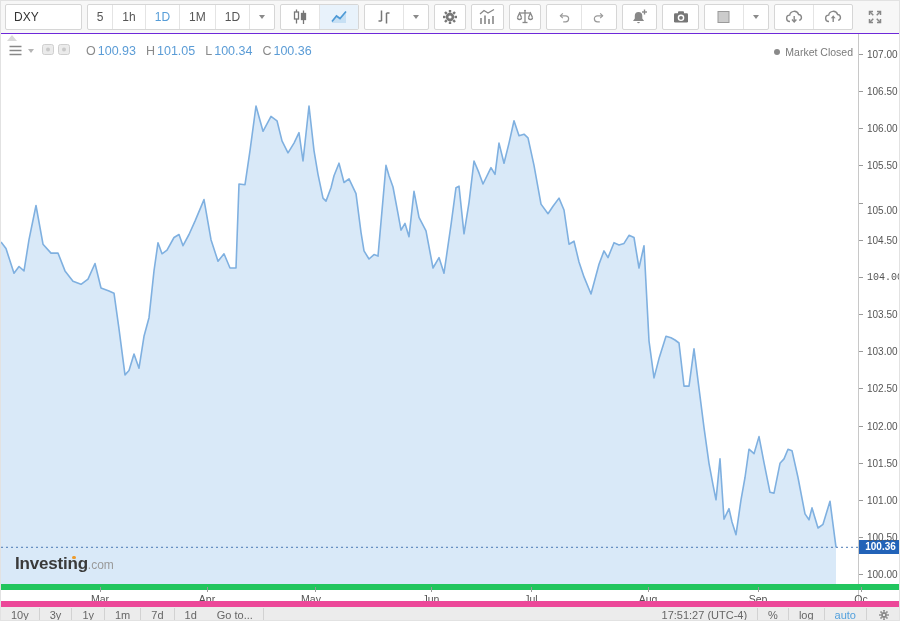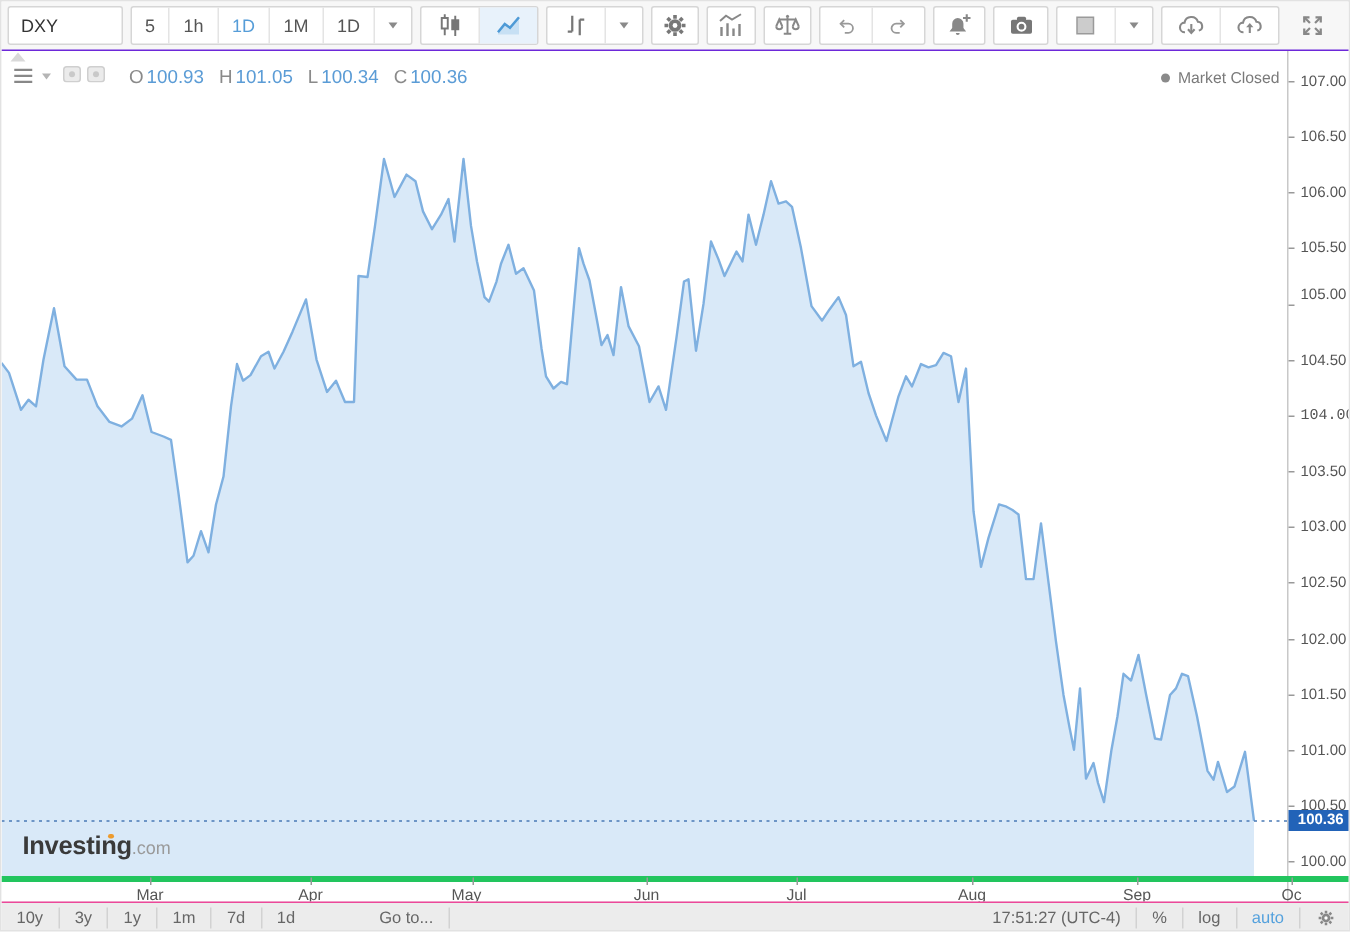--- a/index.html
+++ b/index.html
@@ -82,31 +82,31 @@
   .ytick-mark { position: absolute; left: 0; width: 4px; height: 1px; background: #999; }
   .ytick-lbl { position: absolute; left: 8px; font-size: 10px; color: #555; }
   #last-price-label {
     position: absolute; left: 0; width: 43px; height: 14px; line-height: 14px;
     background: #2263b8; color: #fff; font-size: 10px; font-weight: bold;
     text-align: center;
   }
   
   #time-axis {
     position: absolute; left: 0; top: 583px; width: 900px; height: 17px;
-    border-top: 4px solid #22c55e; background: #fff; cursor: ew-resize;
+    border-top: 6px solid #22c55e; background: #fff; cursor: ew-resize;
   }
   .xtick-mark { position: absolute; top: -3px; width: 1px; height: 5px; background: #999; }
   .xtick-lbl { position: absolute; top: 3px; transform: translateX(-50%);
     font-size: 10.5px; color: #555; }
   #axis-corner-sep { position: absolute; left: 857px; top: 0; width: 1px; height: 17px; background: #c8c8c8; }
   
   #toolbar-bottom {
     position: absolute; left: 0; top: 600px; width: 900px; height: 21px;
-    background: #ececec; border-top: 1px solid #ec4899;
-    display: flex; align-items: center; font-size: 11px; color: #666; gap: 36px;
+    background: #ececec; border-top: 6px solid #ec4899;
+    display: flex; align-items: center; font-size: 11px; color: #666;
   }
   .range-cell { padding: 0 10px; border-right: 1px solid #d2d2d2; cursor: pointer;
     height: 14px; line-height: 14px; }
   .range-cell:last-child { border-right: none; }
   #tb-bottom-right { margin-left: auto; display: flex; align-items: center; }
   #tb-bottom-right > div { padding: 0 10px; border-right: 1px solid #d2d2d2;
     height: 14px; line-height: 14px; display: flex; align-items: center; }
   #tb-bottom-right > div:last-child { border-right: none; }
   #auto-btn { color: #54a1dd; }
   #bottom-gear svg { display: block; }
@@ -340,21 +340,21 @@
   <div id="last-price-label" style="top: 506.3px;">100.36</div>
 <div class="ytick-mark" style="top: 20px;"></div>
     <div class="ytick-lbl" style="top: 15px;">107.00</div>
     <div class="ytick-mark" style="top: 57.1px;"></div>
     <div class="ytick-lbl" style="top: 52.1px;">106.50</div>
     <div class="ytick-mark" style="top: 94.3px;"></div>
     <div class="ytick-lbl" style="top: 89.3px;">106.00</div>
     <div class="ytick-mark" style="top: 131.4px;"></div>
     <div class="ytick-lbl" style="top: 126.4px;">105.50</div>
     <div class="ytick-mark" style="top: 168.6px;"></div>
-    <div class="ytick-lbl" style="top: 157px;">105.00</div>
+    <div class="ytick-lbl" style="top: 171px;">105.00</div>
     <div class="ytick-mark" style="top: 205.7px;"></div>
     <div class="ytick-lbl" style="top: 200.7px;">104.50</div>
     <div class="ytick-mark" style="top: 242.9px;"></div>
     <div class="ytick-lbl" style="top: 237.9px; font-family: Liberation Mono, monospace;">104.00</div>
     <div class="ytick-mark" style="top: 280px;"></div>
     <div class="ytick-lbl" style="top: 275px;">103.50</div>
     <div class="ytick-mark" style="top: 317.2px;"></div>
     <div class="ytick-lbl" style="top: 312.2px;">103.00</div>
     <div class="ytick-mark" style="top: 354.3px;"></div>
     <div class="ytick-lbl" style="top: 349.3px;">102.50</div>

